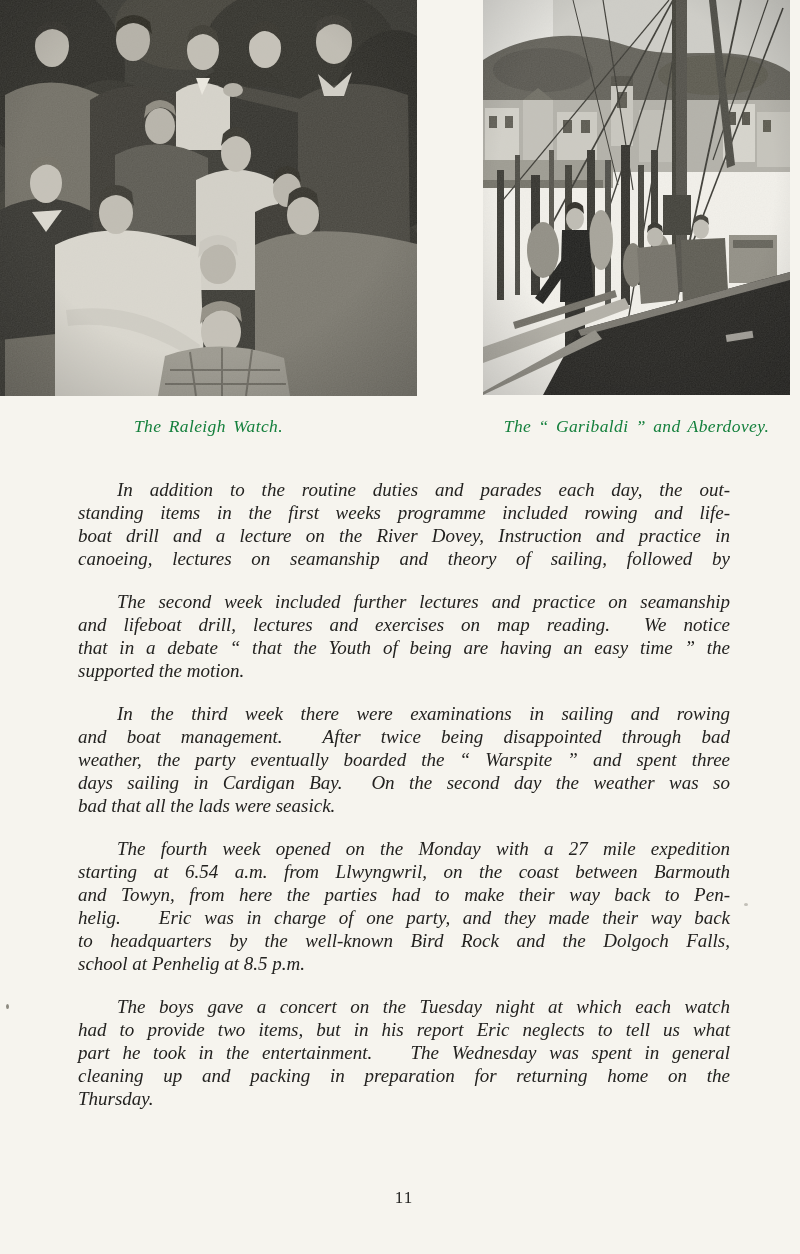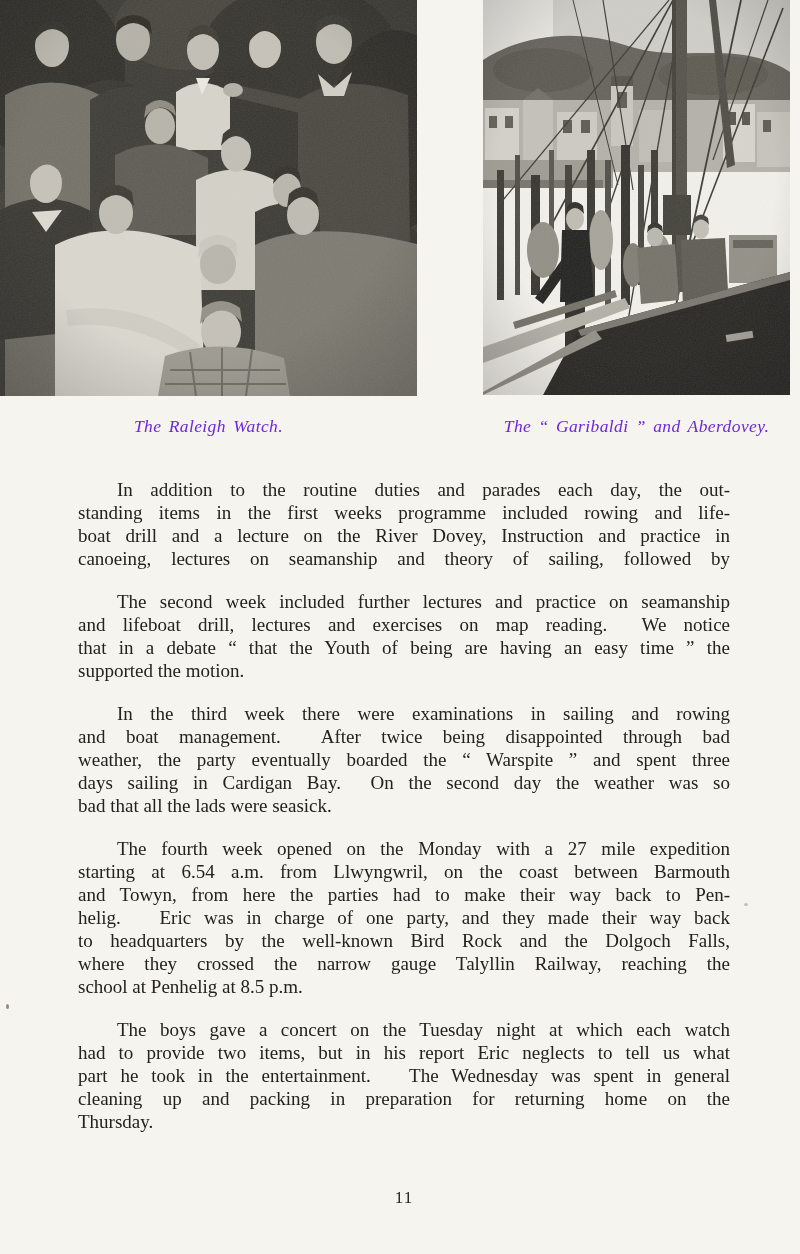--- a/index.html
+++ b/index.html
@@ -18,34 +18,34 @@
   .photo-right { left: 483px; width: 307px; height: 395px; }
   .caption {
     position: absolute;
     top: 416px;
     font-style: italic;
     font-size: 17.5px;
     letter-spacing: 0.4px;
     word-spacing: 2.5px;
     text-align: center;
     white-space: nowrap;
-    color: #6d28d9;
+    color: #15803d;
   }
   .caption-left  { left: 0;     width: 417px; }
   .caption-right { left: 483px; width: 307px; }
   .body-text {
     position: absolute;
     left: 78px;
     top: 478px;
     width: 652px;
     font-size: 19px;
     line-height: 23px;
   }
   .para { margin: 0 0 20px 0; }
-  .line { text-align: justify; text-align-last: justify; }
+  .line { text-align: justify; text-align-last: justify; font-style: italic; }
   .line.first { text-indent: 39px; }
   .line.last { text-align-last: left; }
   .page-number {
     position: absolute;
     left: 78px;
     top: 1188px;
     width: 652px;
     text-align: center;
     font-size: 17px;
     letter-spacing: 1px;
@@ -256,21 +256,20 @@
         <div class="line">weather, the party eventually boarded the “ Warspite ” and spent three</div>
         <div class="line">days sailing in Cardigan Bay.&nbsp; On the second day the weather was so</div>
         <div class="line last">bad that all the lads were seasick.</div>
       </div>
       <div class="para">
         <div class="line first">The fourth week opened on the Monday with a 27 mile expedition</div>
         <div class="line">starting at 6.54 a.m. from Llwyngwril, on the coast between Barmouth</div>
         <div class="line">and Towyn, from here the parties had to make their way back to Pen-</div>
         <div class="line">helig.&nbsp;&nbsp; Eric was in charge of one party, and they made their way back</div>
         <div class="line">to headquarters by the well-known Bird Rock and the Dolgoch Falls,</div>
-        <div class="line">where they crossed the narrow gauge Talyllin Railway, reaching the</div>
         <div class="line last">school at Penhelig at 8.5 p.m.</div>
       </div>
       <div class="para">
         <div class="line first">The boys gave a concert on the Tuesday night at which each watch</div>
         <div class="line">had to provide two items, but in his report Eric neglects to tell us what</div>
         <div class="line">part he took in the entertainment.&nbsp;&nbsp; The Wednesday was spent in general</div>
         <div class="line">cleaning up and packing in preparation for returning home on the</div>
         <div class="line last">Thursday.</div>
       </div>
     </div>

